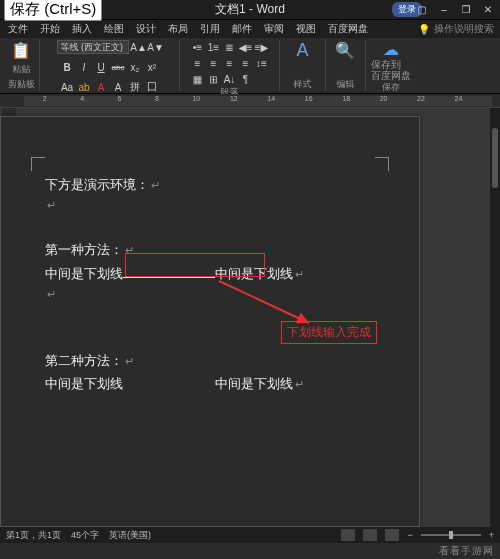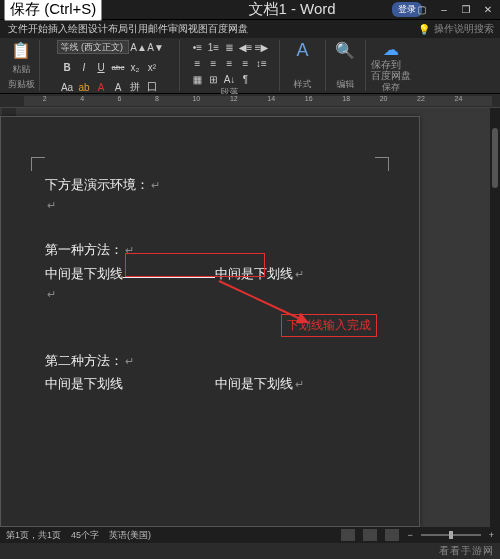--- a/index.html
+++ b/index.html
@@ -30,23 +30,22 @@
     border: 1px solid #888;
     font-size: 15px;
     padding: 1px 5px;
     border-radius: 2px;
     cursor: pointer;
   }
   .title-center {
     position: absolute;
     left: 50%;
     transform: translateX(-50%);
-    font-size: 15px;
+    font-size: 12px;
     color: #ddd;
-    margin-left: 42px;
   }
   .login-badge {
     position: absolute;
     right: 78px;
     background: #3b5998;
     color: #fff;
     font-size: 9px;
     padding: 1px 6px;
     border-radius: 6px;
     cursor: pointer;
@@ -67,20 +66,21 @@
     font-size: 10px;
     cursor: pointer;
   }
 
   
   .ribbon-tabs {
     height: 18px;
     background: #1e1e1e;
     display: flex;
     align-items: center;
+    gap: 12px;
     padding-left: 8px;
     font-size: 10px;
   }
   .ribbon-tab { color: #ccc; cursor: pointer; }
   .ribbon-tabs .search {
     margin-left: auto;
     margin-right: 6px;
     display: flex;
     align-items: center;
     gap: 3px;
@@ -505,21 +505,21 @@
 
     <div class="red-box" style="top:136px; left:124px; width:140px; height:24px;"></div>
     <svg class="red-arrow" style="top:158px; left:212px; width:110px; height:60px;">
       <defs>
         <marker id="arrh" markerWidth="8" markerHeight="8" refX="6" refY="3" orient="auto">
           <path d="M0,0 L6,3 L0,6 Z" fill="#e03030"></path>
         </marker>
       </defs>
       <line x1="6" y1="6" x2="96" y2="48" stroke="#e03030" stroke-width="2" marker-end="url(#arrh)"></line>
     </svg>
-    <div class="annotation" style="top:197px; left:280px;">下划线输入完成</div>
+    <div class="annotation" style="top:204px; left:280px;">下划线输入完成</div>
   </div>
 </div>
 
 <div class="scrollbar-v">
   <div class="thumb"></div>
 </div>
 
 <div class="statusbar">
   <span>第1页，共1页</span>
   <span>45个字</span>

